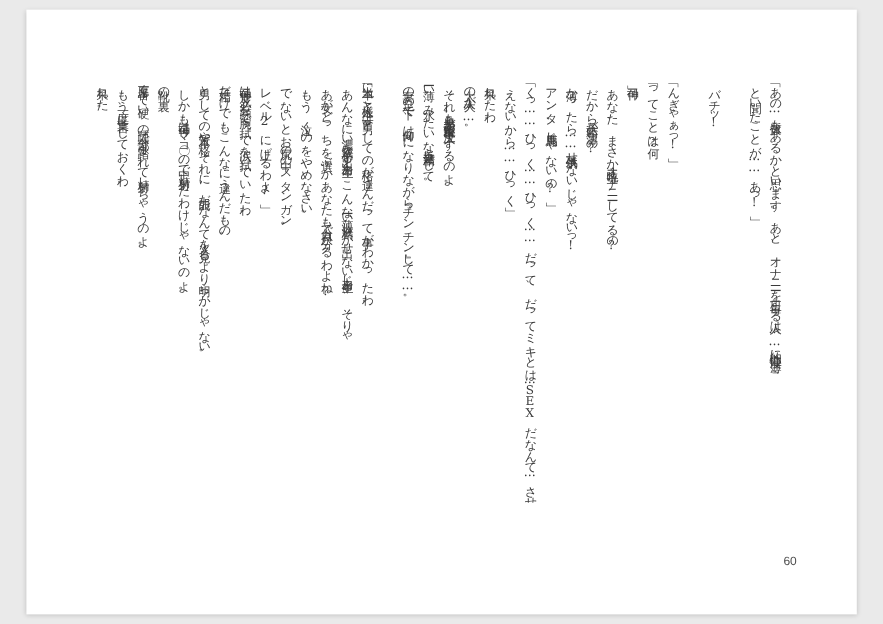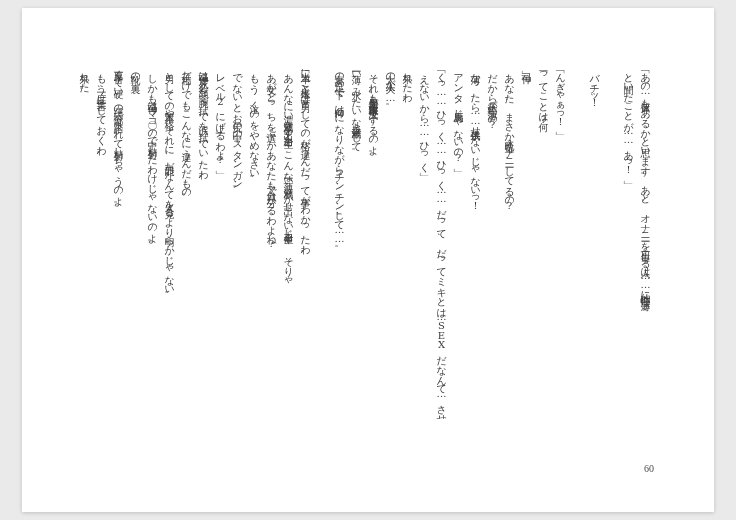--- a/index.html
+++ b/index.html
@@ -39,25 +39,25 @@
   .col {
     font-size: 10px;
     line-height: 17px;       
     letter-spacing: -1.5px;  
     white-space: nowrap;
     height: 352px;
     margin: 0;
   }
   .page-number {
     position: absolute;
-    right: 60px;
+    right: 50px;
     bottom: 38px;
     font-size: 10px;
     color: #4a4a4a;
-    font-family: Liberation Serif, serif;
+    font-family: Liberation Sans, sans-serif;
   }
 </style>
 </head>
 <body>
 
 <div class="canvas">
   <div class="paper">
     <div class="text-block">
         <div class="col">「あの…体質もあるかと思います。あと、オナニーを毎日する人は……慢性的に『薄い』</div>
         <div class="col">と聞いたことが……あっ!」</div>

